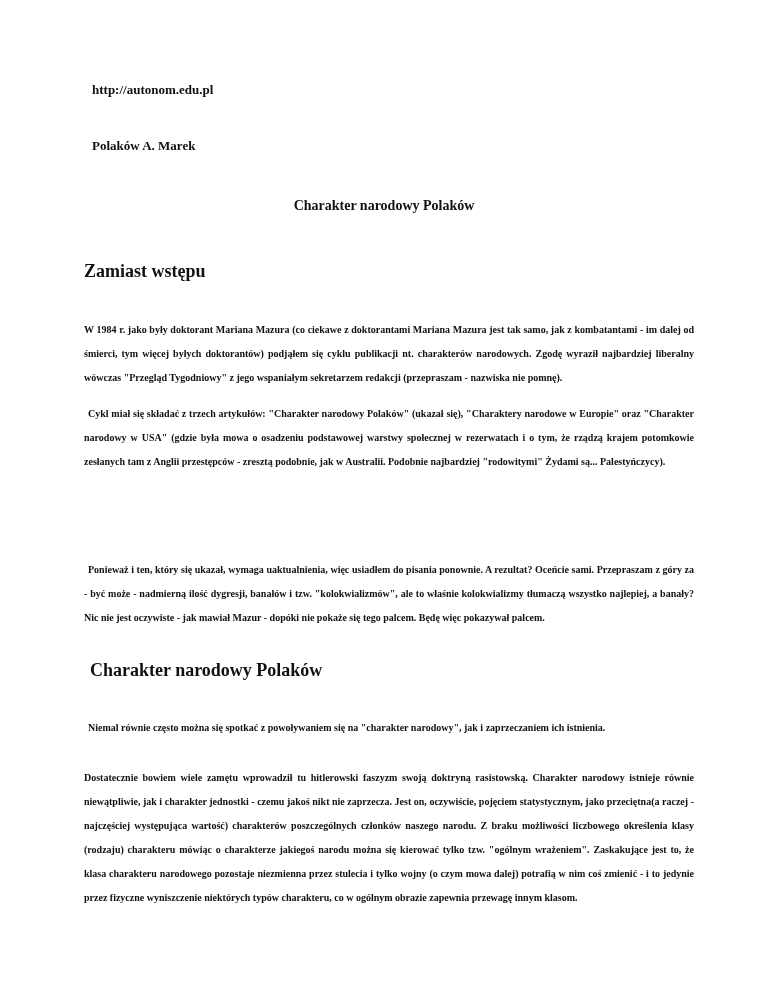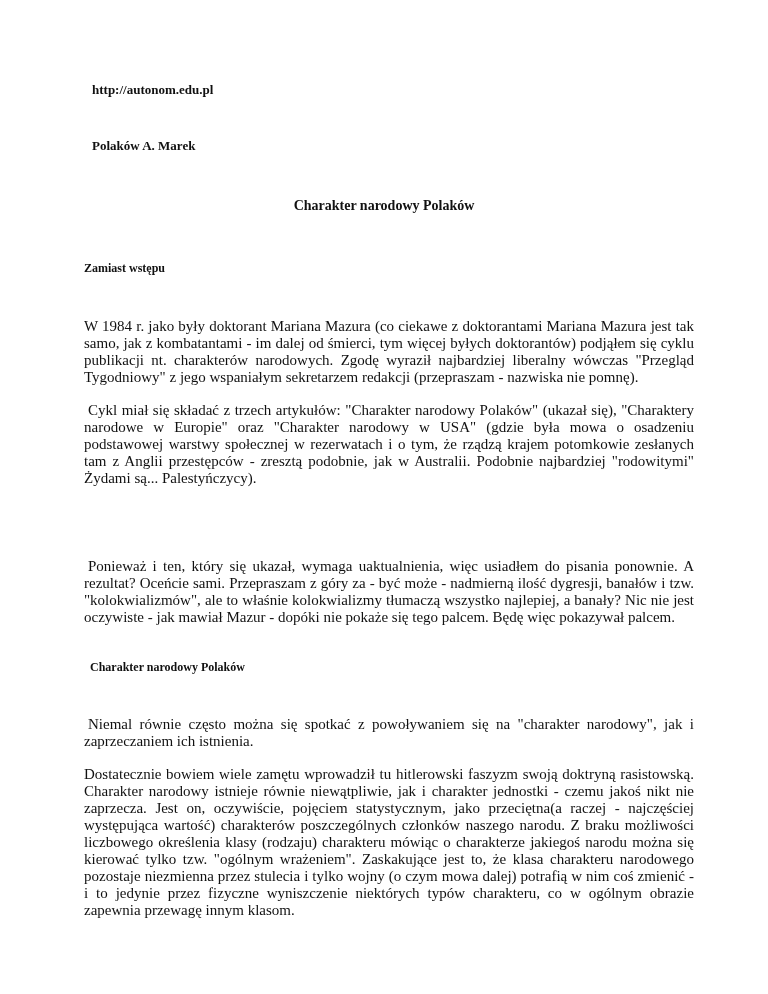--- a/index.html
+++ b/index.html
@@ -5,25 +5,26 @@
     html, body { margin: 0; padding: 0; background: #ffffff; }
     body {
       width: 768px; height: 994px; overflow: hidden; position: relative;
       font-family: "Liberation Serif", serif; color: #111;
     }
     .page { position: absolute; left: 0; top: 0; width: 768px; height: 994px; }
     .bold { font-weight: bold; }
     .abs { position: absolute; }
     .meta { font-size: 13px; left: 92px; }
     .title { font-size: 14px; left: 0; width: 768px; text-align: center; top: 198px; }
-    .h2 { font-size: 12px; }
+    .h2 { font-size: 18px; }
     .para {
       position: absolute; left: 84px; width: 610px;
-      font-size: 15px; line-height: 17px; text-align: justify;
+      font-size: 10px; line-height: 24px; text-align: justify;
       margin: 0;
+      font-weight: bold;
     }
     .indent { text-indent: 4px; }
   </style>
 </head>
 <body>
 
 <div class="page">
   <div class="abs meta bold" style="top:82px;">http://autonom.edu.pl</div>
   <div class="abs meta bold" style="top:138px;">Polaków A. Marek</div>
   <div class="abs title bold">Charakter narodowy Polaków</div>

